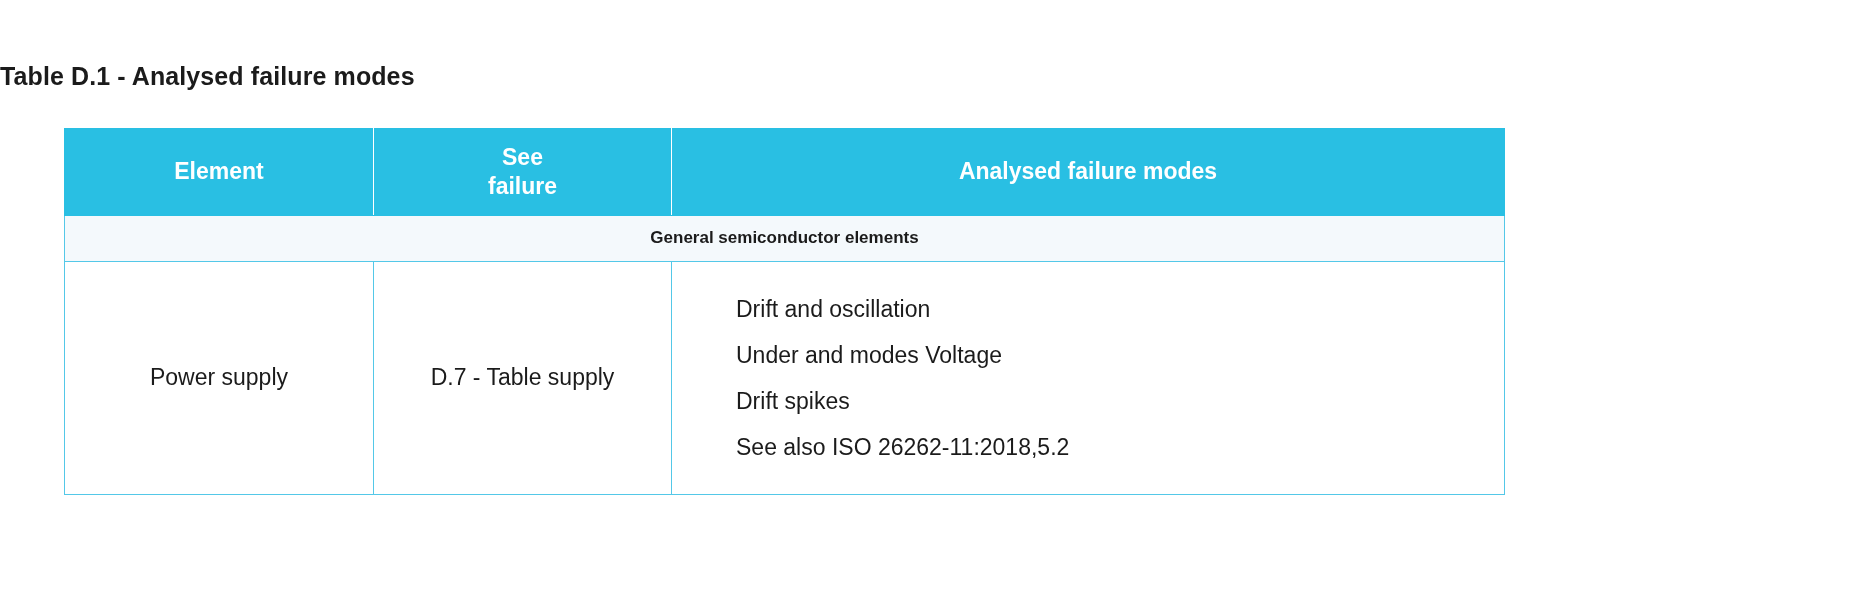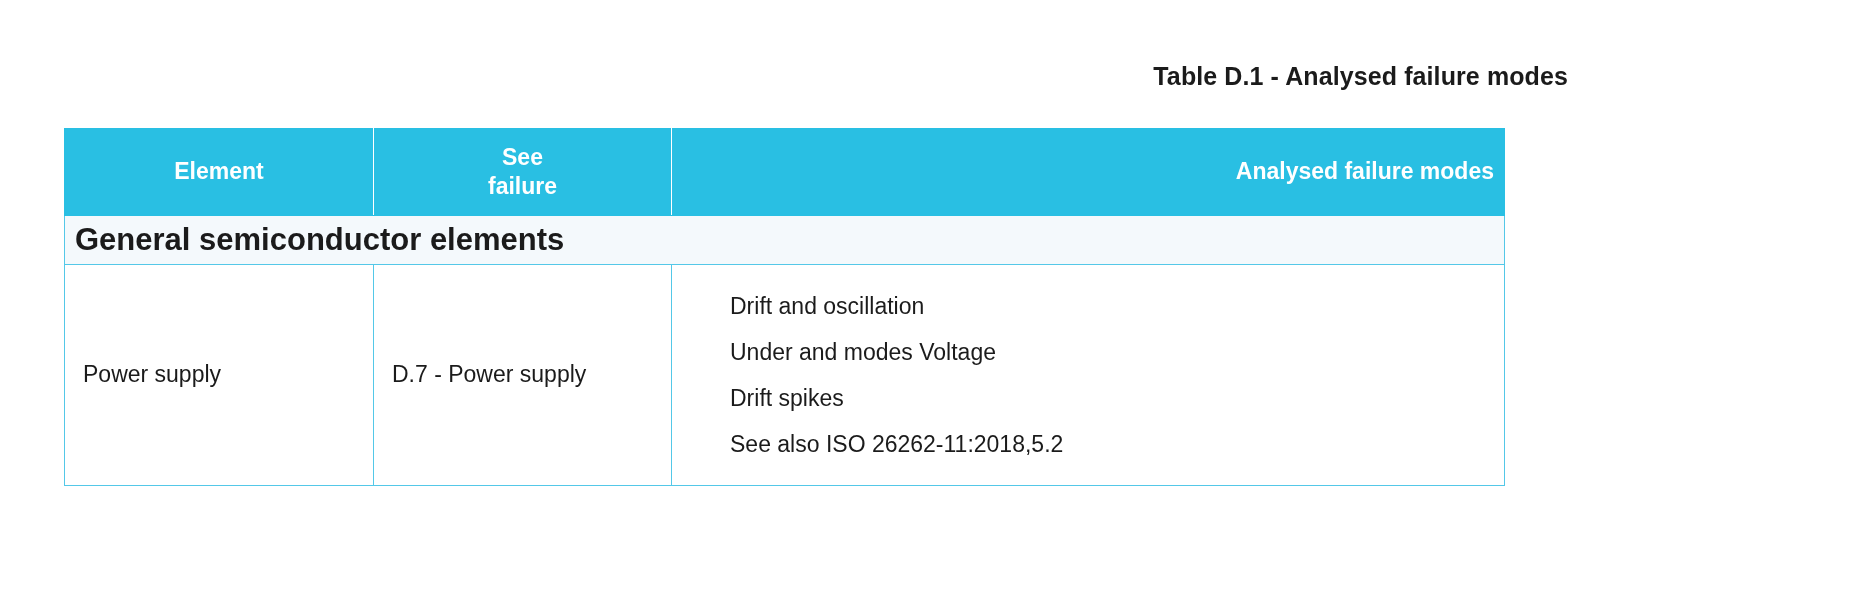--- a/index.html
+++ b/index.html
@@ -19,21 +19,21 @@
     width: 1876px;
     height: 614px;
     background: #ffffff;
     box-sizing: border-box;
   }
   .table-caption {
     position: absolute;
     left: 0;
     top: 62px;
     width: 1568px;
-    text-align: right;
+    text-align: left;
     font-size: 25px;
     font-weight: bold;
     color: #1b1b1b;
     letter-spacing: 0.1px;
   }
   .table-wrap {
     position: absolute;
     left: 64px;
     top: 128px;
     width: 1440px;
@@ -55,58 +55,59 @@
     font-weight: bold;
     text-align: center;
     vertical-align: middle;
     padding: 14px 10px;
     height: 77px;
     box-sizing: border-box;
     border: 1px solid #29bfe3;
     border-right-color: #ffffff;
     line-height: 1.25;
   }
-  thead th.last-col { border-right-color: #29bfe3; text-align: right; }
+  thead th.last-col { border-right-color: #29bfe3; }
   thead th .hdr-line { display: block; }
 
   tbody td.section-cell {
     background: #f4f9fc;
     color: #1b1b1b;
-    font-size: 31px;
+    font-size: 17px;
     font-weight: bold;
+    text-align: center;
     vertical-align: middle;
     height: 46px;
     padding: 6px 10px;
     box-sizing: border-box;
     border-left: 1px solid #54c8e8;
     border-right: 1px solid #54c8e8;
     border-top: 1px solid #f4f9fc;
     border-bottom: 1px solid #54c8e8;
   }
   tbody td.body-cell {
     border: 1px solid #54c8e8;
     vertical-align: middle;
     font-size: 23px;
     color: #1b1b1b;
     padding: 14px 18px;
     box-sizing: border-box;
     height: 194px;
     background: #ffffff;
   }
   tbody td.cell-center {
-    text-align: left;
+    text-align: center;
   }
   tbody td.cell-modes {
     text-align: left;
     vertical-align: middle;
     padding-left: 54px;
   }
   .mode-list {
     list-style: none;
-    margin: 4px;
+    margin: 10px;
     padding: 0;
   }
   .mode-list li {
     font-size: 23px;
     line-height: 46px;
     color: #1b1b1b;
     white-space: nowrap;
   }
 </style>
 </head>
@@ -136,21 +137,21 @@
             <span class="hdr-line">Analysed failure modes</span>
           </th>
         </tr>
       </thead>
       <tbody>
         <tr>
           <td class="section-cell" colspan="3">General semiconductor elements</td>
         </tr>
         <tr>
           <td class="body-cell cell-center">Power supply</td>
-          <td class="body-cell cell-center">D.7 - Power supply</td>
+          <td class="body-cell cell-center">D.7 - Table supply</td>
           <td class="body-cell cell-modes">
             <ul class="mode-list">
               <li>Drift and oscillation</li>
               <li>Under and modes Voltage</li>
               <li>Drift spikes</li>
               <li>See also ISO 26262-11:2018,5.2</li>
             </ul>
           </td>
         </tr>
       </tbody>

